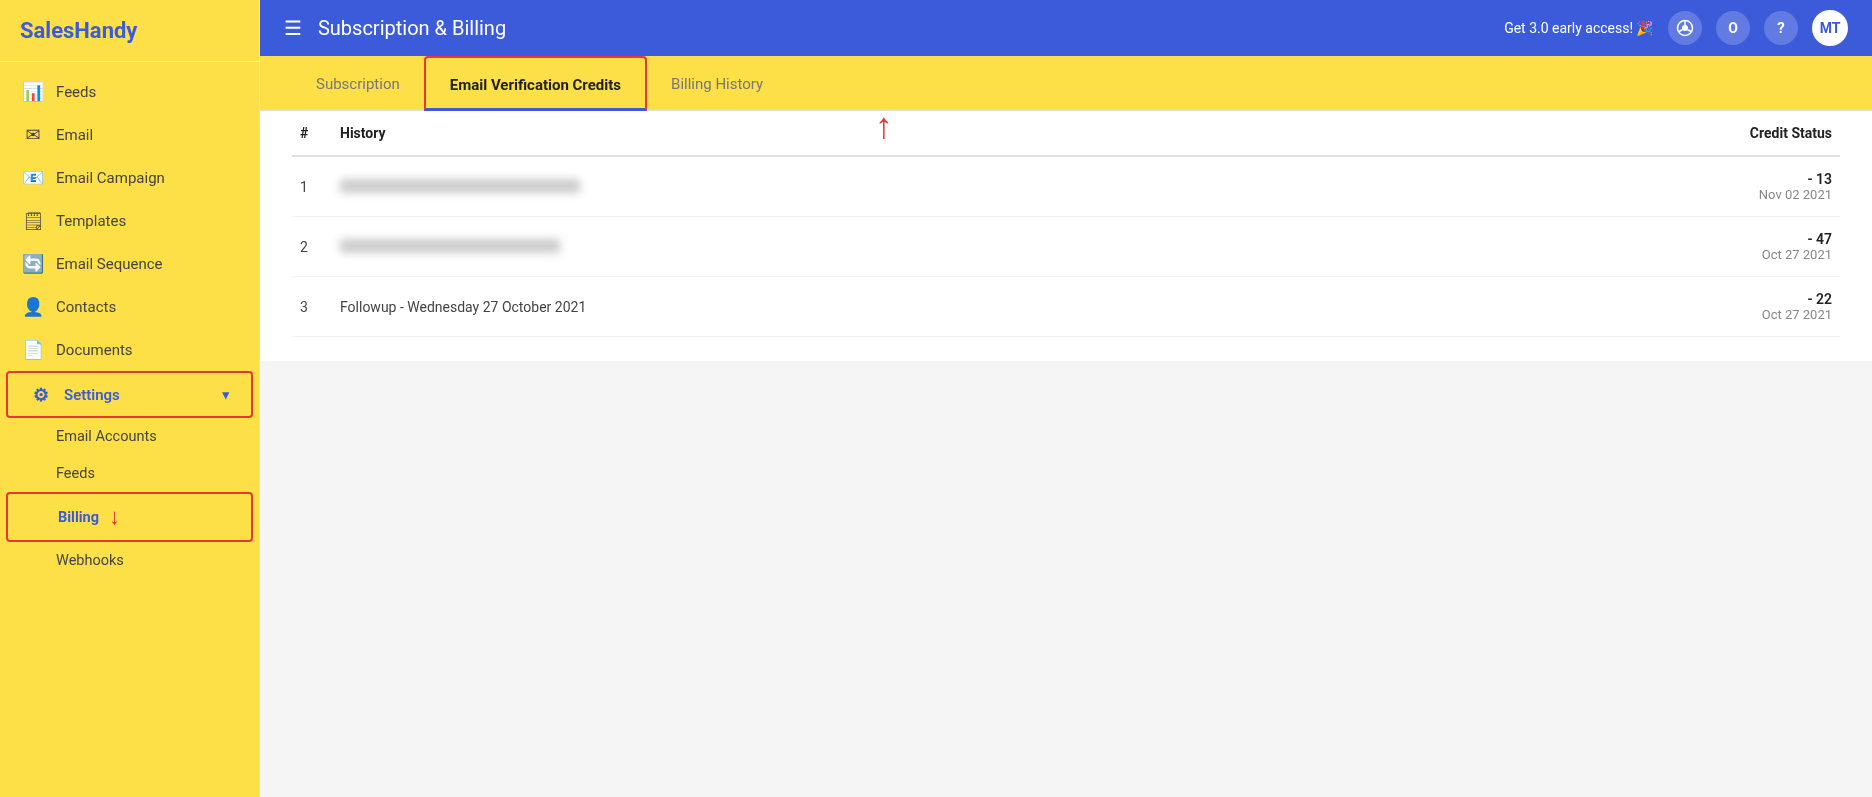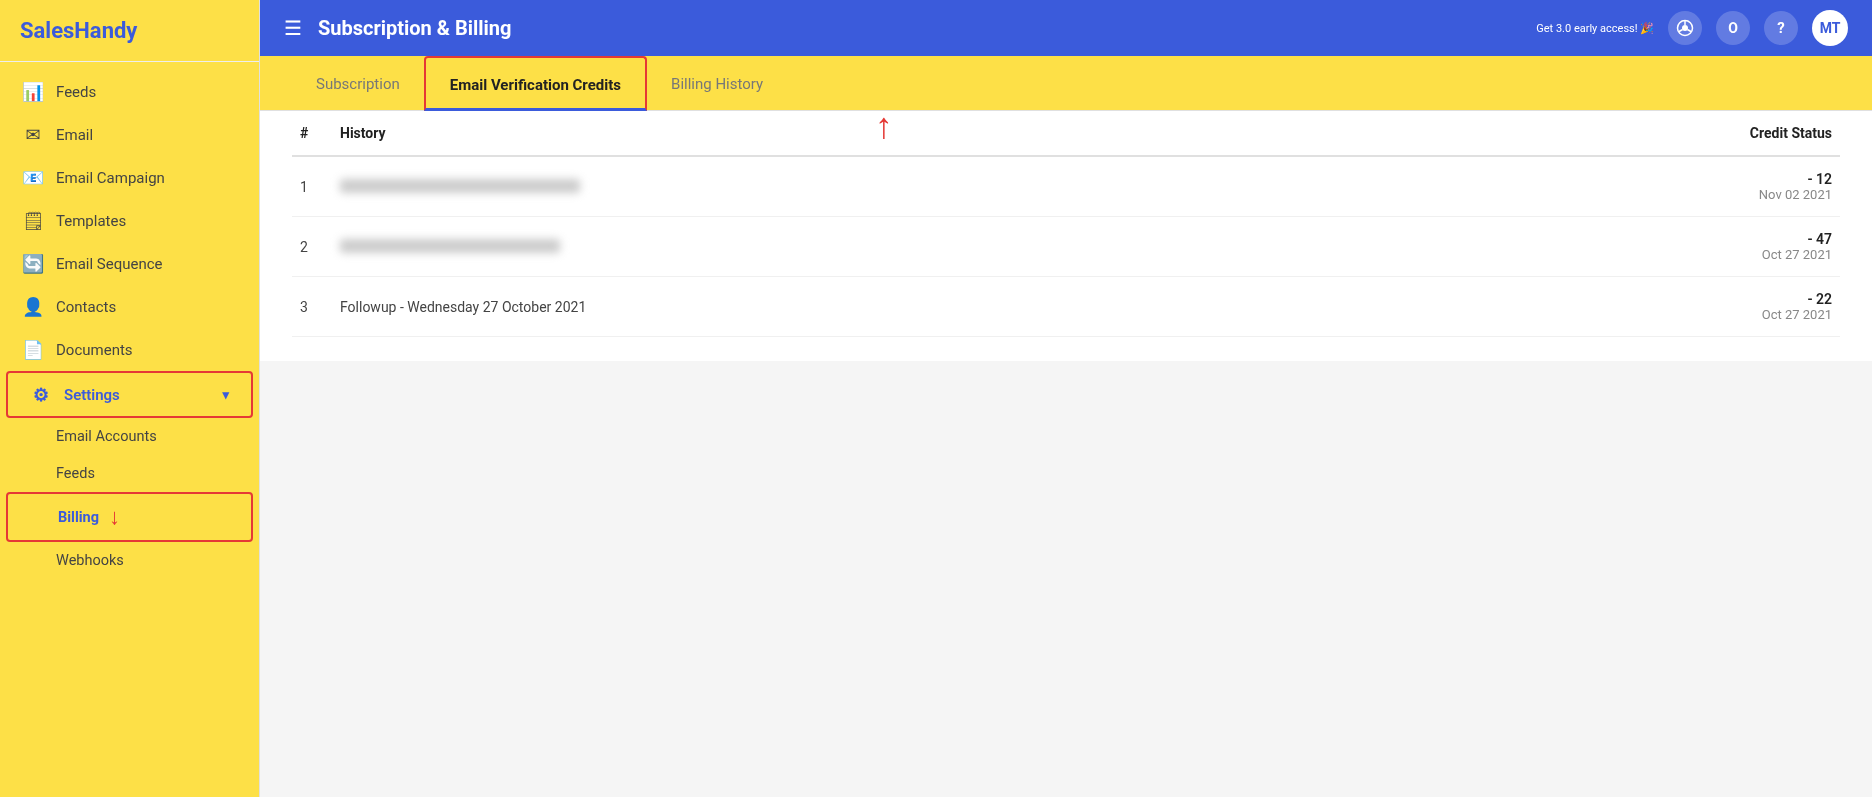--- a/index.html
+++ b/index.html
@@ -73,23 +73,23 @@
       background: #3b5bdb;
       color: #fff;
       display: flex;
       align-items: center;
       padding: 0 24px;
       height: 56px;
       gap: 16px;
       flex-shrink: 0;
     }
     .topbar-menu-icon { font-size: 20px; cursor: pointer; }
-    .topbar-title { font-size: 20px; font-weight: 700; flex: 1; }
+    .topbar-title { font-size: 20px; font-weight: 400; flex: 1; }
     .topbar-right { display: flex; align-items: center; gap: 14px; }
-    .topbar-early-access { font-size: 11px; display: flex; align-items: center; gap: 6px; }
+    .topbar-early-access { font-size: 14px; display: flex; align-items: center; gap: 6px; }
     .topbar-icon-btn {
       width: 34px; height: 34px; border-radius: 50%;
       background: rgba(255,255,255,0.2);
       display: flex; align-items: center; justify-content: center;
       font-size: 16px; cursor: pointer;
     }
     .topbar-avatar {
       width: 36px; height: 36px; border-radius: 50%;
       background: #fff; color: #3b5bdb;
       display: flex; align-items: center; justify-content: center;
@@ -331,21 +331,21 @@
           </tr>
         </thead>
         <tbody>
 
           <tr>
             <td>1</td>
             <td>
               <span class="blurred-text" style="width:240px;">&nbsp;&nbsp;&nbsp;&nbsp;&nbsp;&nbsp;&nbsp;&nbsp;&nbsp;&nbsp;&nbsp;&nbsp;&nbsp;&nbsp;&nbsp;&nbsp;&nbsp;&nbsp;&nbsp;&nbsp;&nbsp;&nbsp;&nbsp;&nbsp;&nbsp;&nbsp;&nbsp;&nbsp;&nbsp;&nbsp;&nbsp;&nbsp;&nbsp;&nbsp;&nbsp;&nbsp;&nbsp;&nbsp;&nbsp;&nbsp;</span>
             </td>
             <td class="credit-status-cell right">
-              <div class="credit-val">- 12</div>
+              <div class="credit-val">- 13</div>
               <div class="credit-date">Nov 02 2021</div>
             </td>
           </tr>
 
           <tr>
             <td>2</td>
             <td>
               <span class="blurred-text" style="width:220px;">&nbsp;&nbsp;&nbsp;&nbsp;&nbsp;&nbsp;&nbsp;&nbsp;&nbsp;&nbsp;&nbsp;&nbsp;&nbsp;&nbsp;&nbsp;&nbsp;&nbsp;&nbsp;&nbsp;&nbsp;&nbsp;&nbsp;&nbsp;&nbsp;&nbsp;&nbsp;&nbsp;&nbsp;&nbsp;&nbsp;&nbsp;&nbsp;&nbsp;&nbsp;&nbsp;&nbsp;&nbsp;&nbsp;&nbsp;&nbsp;</span>
             </td>
             <td class="credit-status-cell right">

